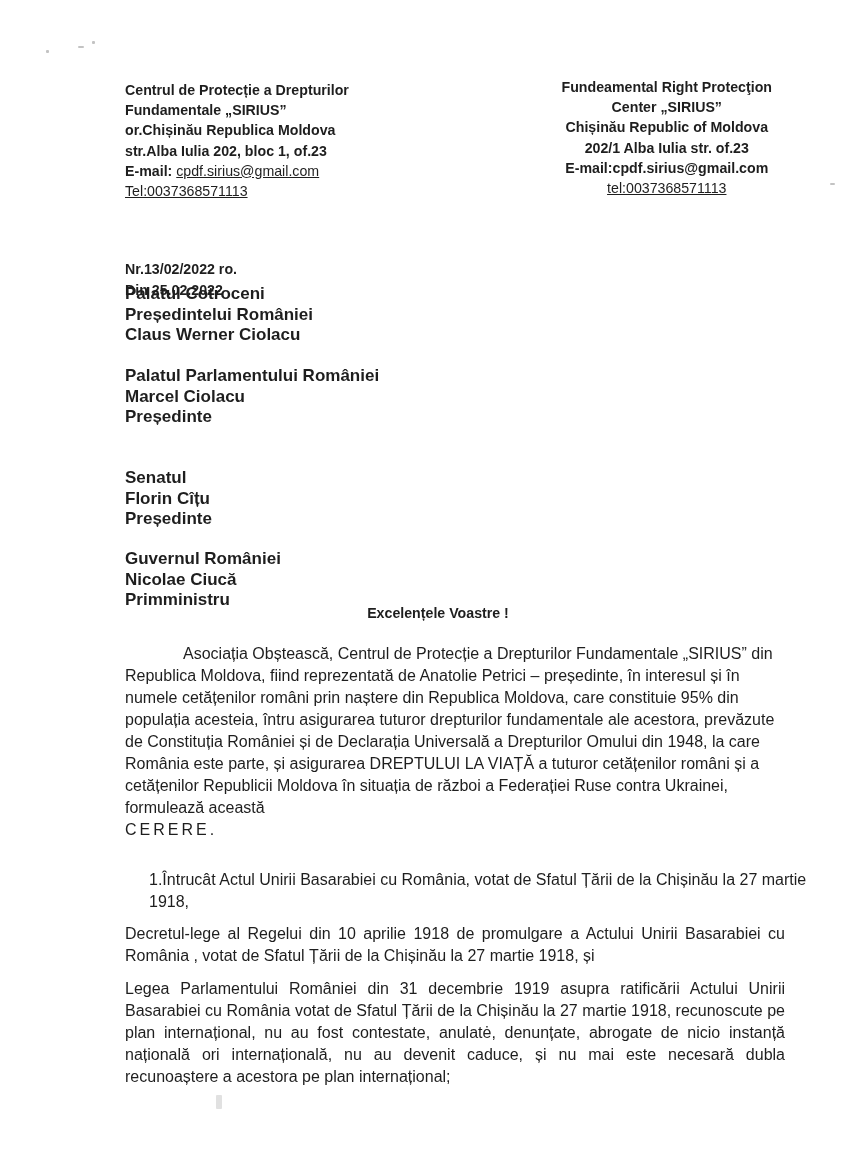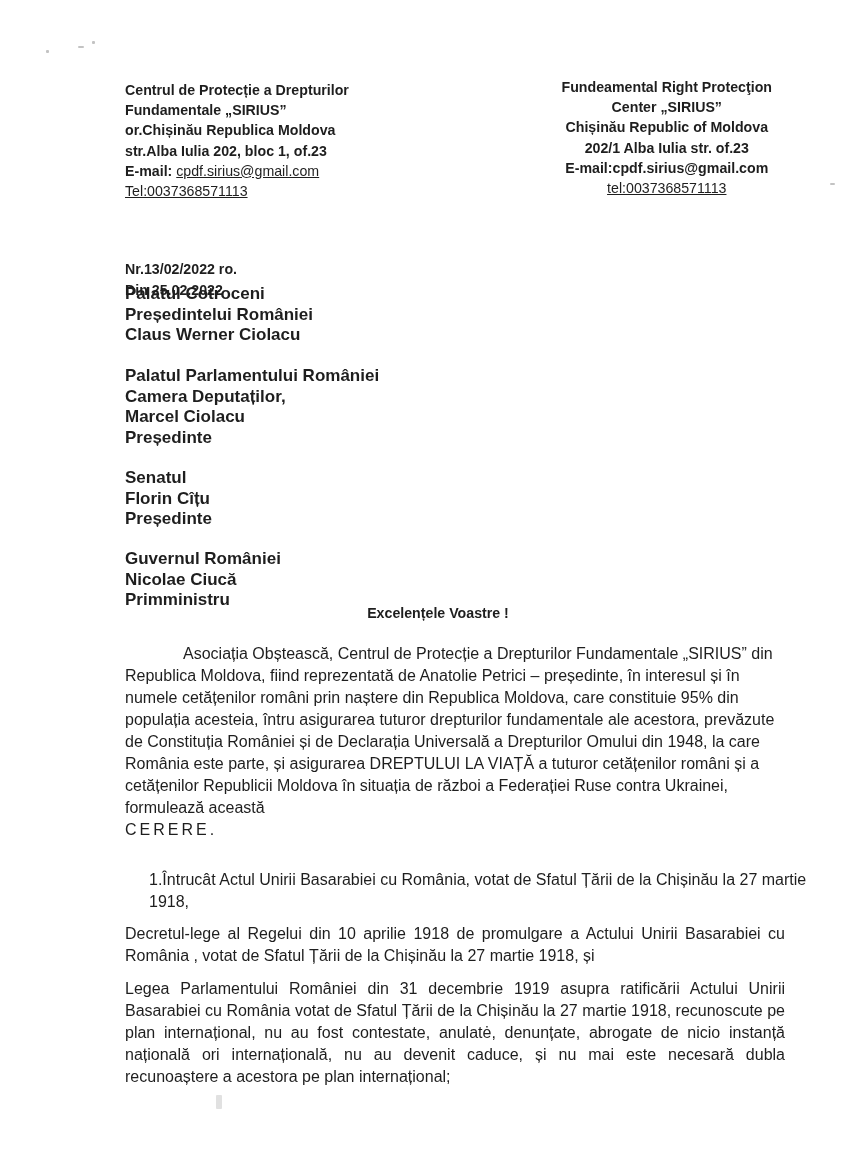--- a/index.html
+++ b/index.html
@@ -57,21 +57,20 @@
     <div>Din 25.02.2022</div>
   </div>
 
   <div class="addr" style="top:284px;">
     <div>Palatul Cotroceni</div>
     <div>Președintelui României</div>
     <div>Claus Werner Ciolacu</div>
   </div>
   <div class="addr" style="top:366px;">
     <div>Palatul Parlamentului României</div>
-    <div>Camera Deputaților,</div>
     <div>Marcel Ciolacu</div>
     <div>Președinte</div>
   </div>
   <div class="addr" style="top:468px;">
     <div>Senatul</div>
     <div>Florin Cîțu</div>
     <div>Președinte</div>
   </div>
   <div class="addr" style="top:549px;">
     <div>Guvernul României</div>

